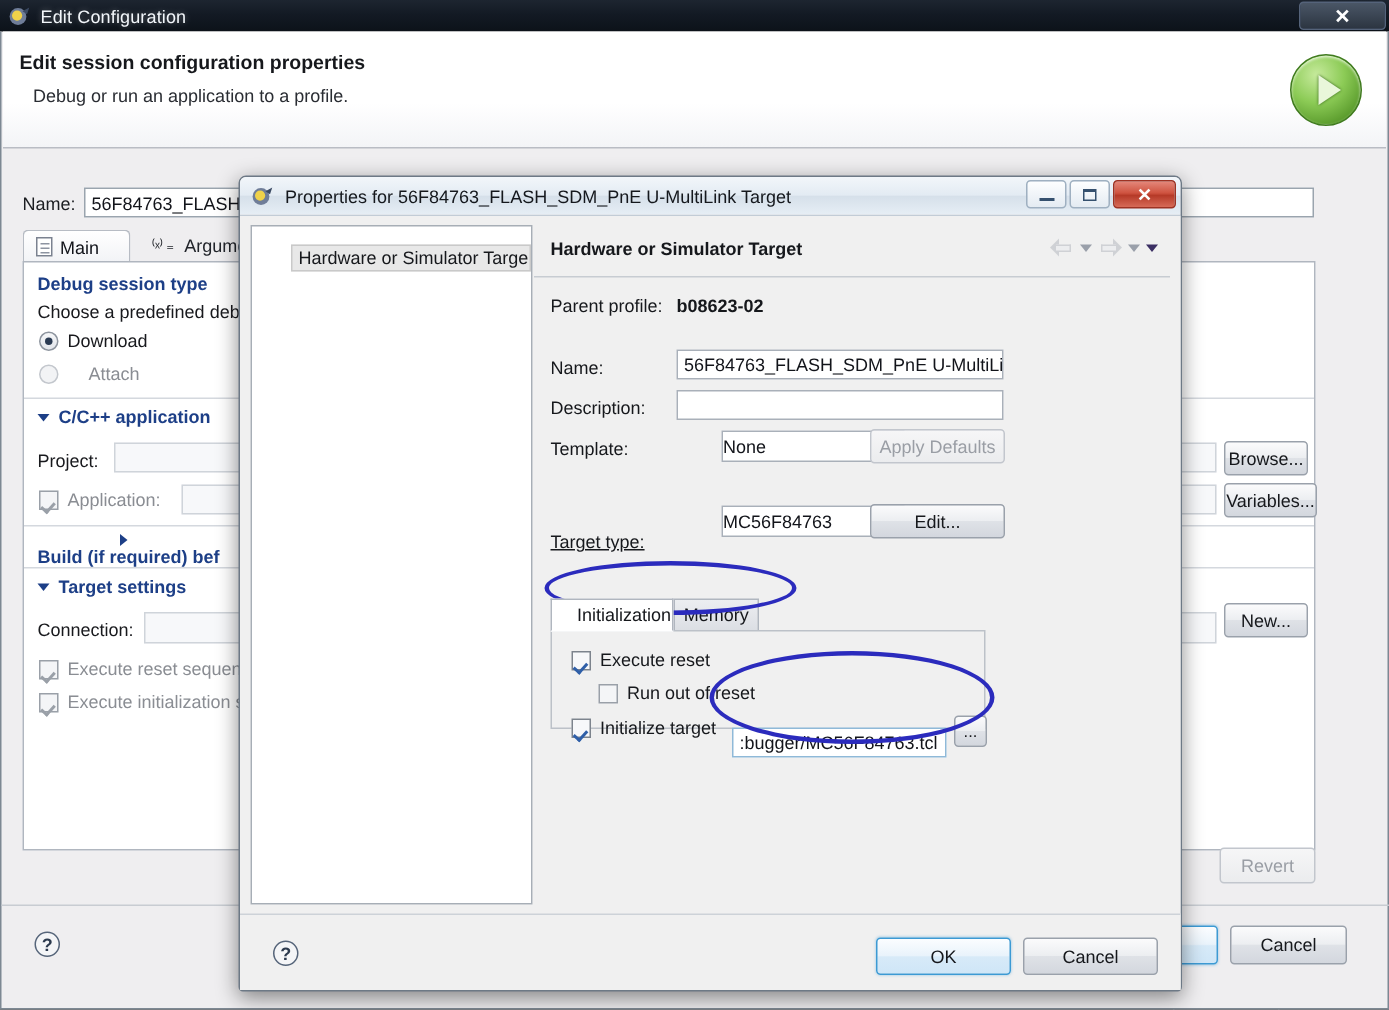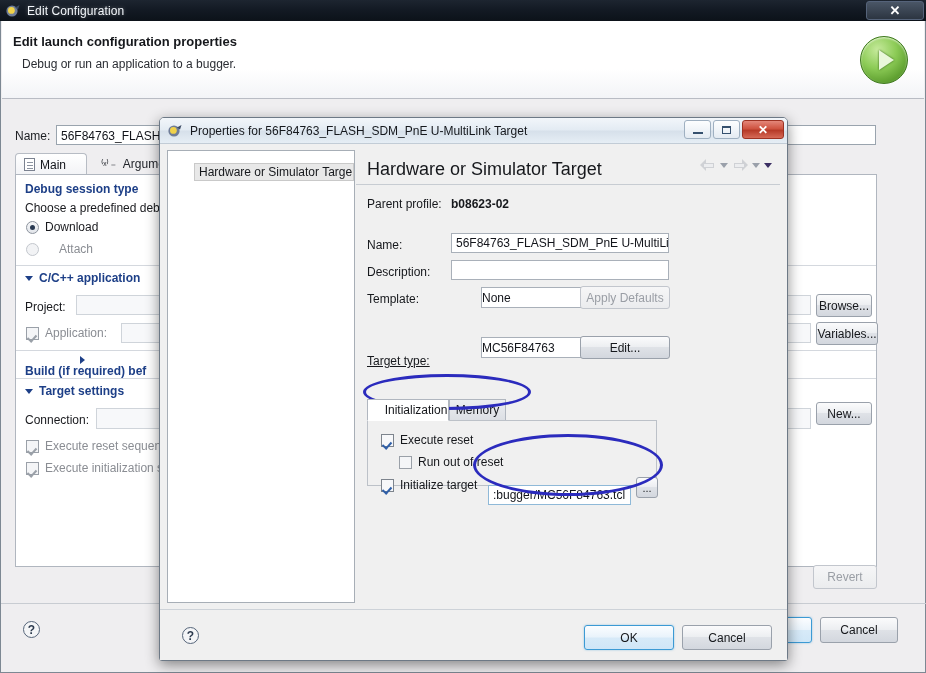--- a/index.html
+++ b/index.html
@@ -256,21 +256,21 @@
     font-size: 12px; color: #16181c;
     display: flex; align-items: center; padding-left: 4px;
     overflow: hidden; white-space: nowrap;
   }
   .pd-content {
     position: absolute; left: 196px; top: 6px; width: 424px; height: 453px;
     background: #f0f0f0;
   }
   .pd-content-title {
     position: absolute; left: 11px; top: 9px;
-    font-size: 18px; font-weight: normal; color: #16181c;
+    font-size: 12px; font-weight: bold; color: #16181c;
   }
   .pd-content-rule {
     position: absolute; left: 0; top: 34px; width: 424px; height: 1px;
     background: #c7ccd2;
   }
   .pd-nav { position: absolute; right: 8px; top: 9px; display: flex; align-items: center; gap: 4px; }
   .nav-arrow {
     width: 16px; height: 13px; position: relative; opacity: .45;
   }
   .nav-arrow .shaft {
@@ -379,22 +379,22 @@
           <path d="M10 4.5 L14.5 2 L13 6.5 Z" fill="#3b4a63"></path>
         </svg>
       </span>
       <span class="mw-title-text">Edit Configuration</span>
       <div class="mw-close">✕</div>
     </div>
 
     <div class="mw-body">
 
       <div class="mw-header">
-        <div class="mw-header-title">Edit launch configuration properties</div>
-        <div class="mw-header-sub">Debug or run an application to a bugger.</div>
+        <div class="mw-header-title">Edit session configuration properties</div>
+        <div class="mw-header-sub">Debug or run an application to a profile.</div>
         <div class="play-badge">
           <span class="play-tri"></span>
         </div>
       </div>
 
       <div class="mw-name-label">Name:</div>
       <div class="mw-name-input">56F84763_FLASH_SDM_PnE U-MultiLink</div>
 
       <div class="mw-tabs">
         <div class="mw-tab active">

